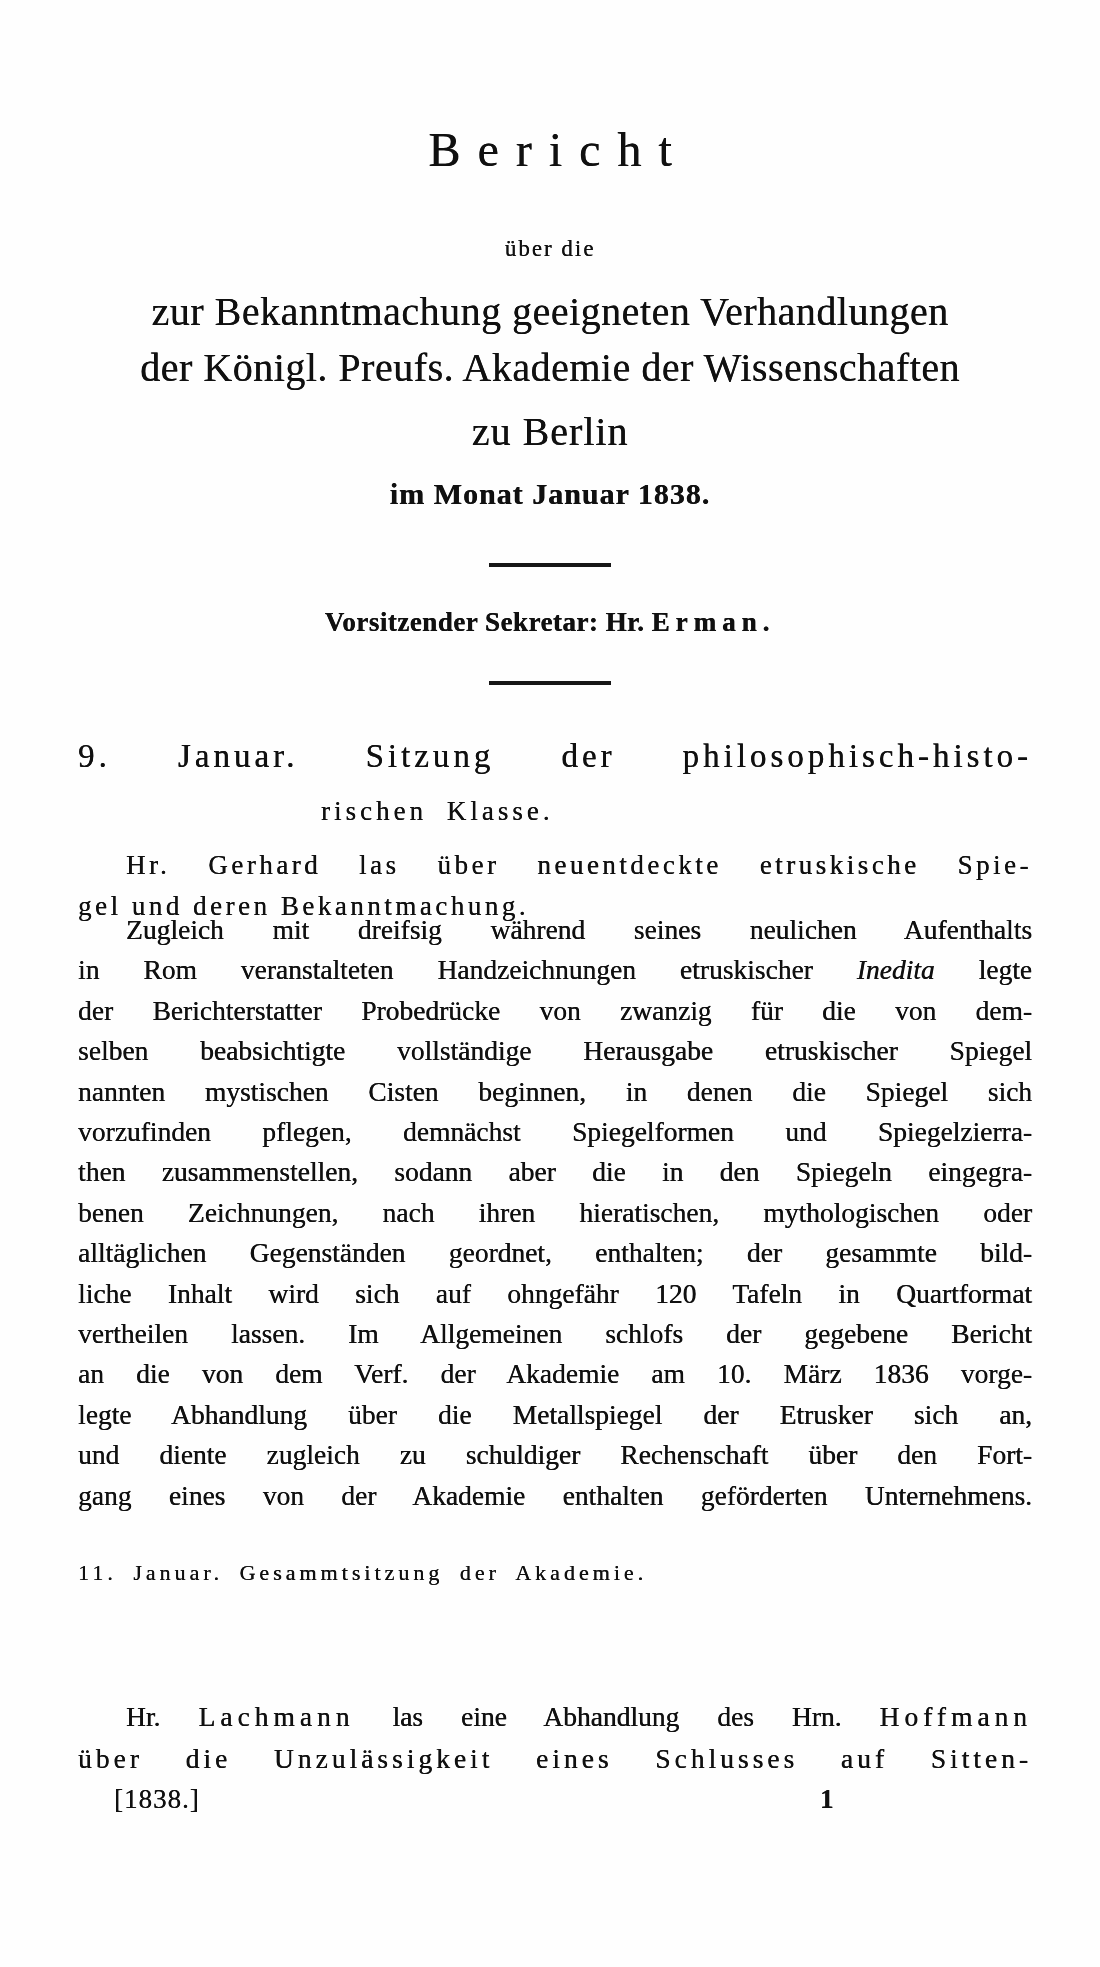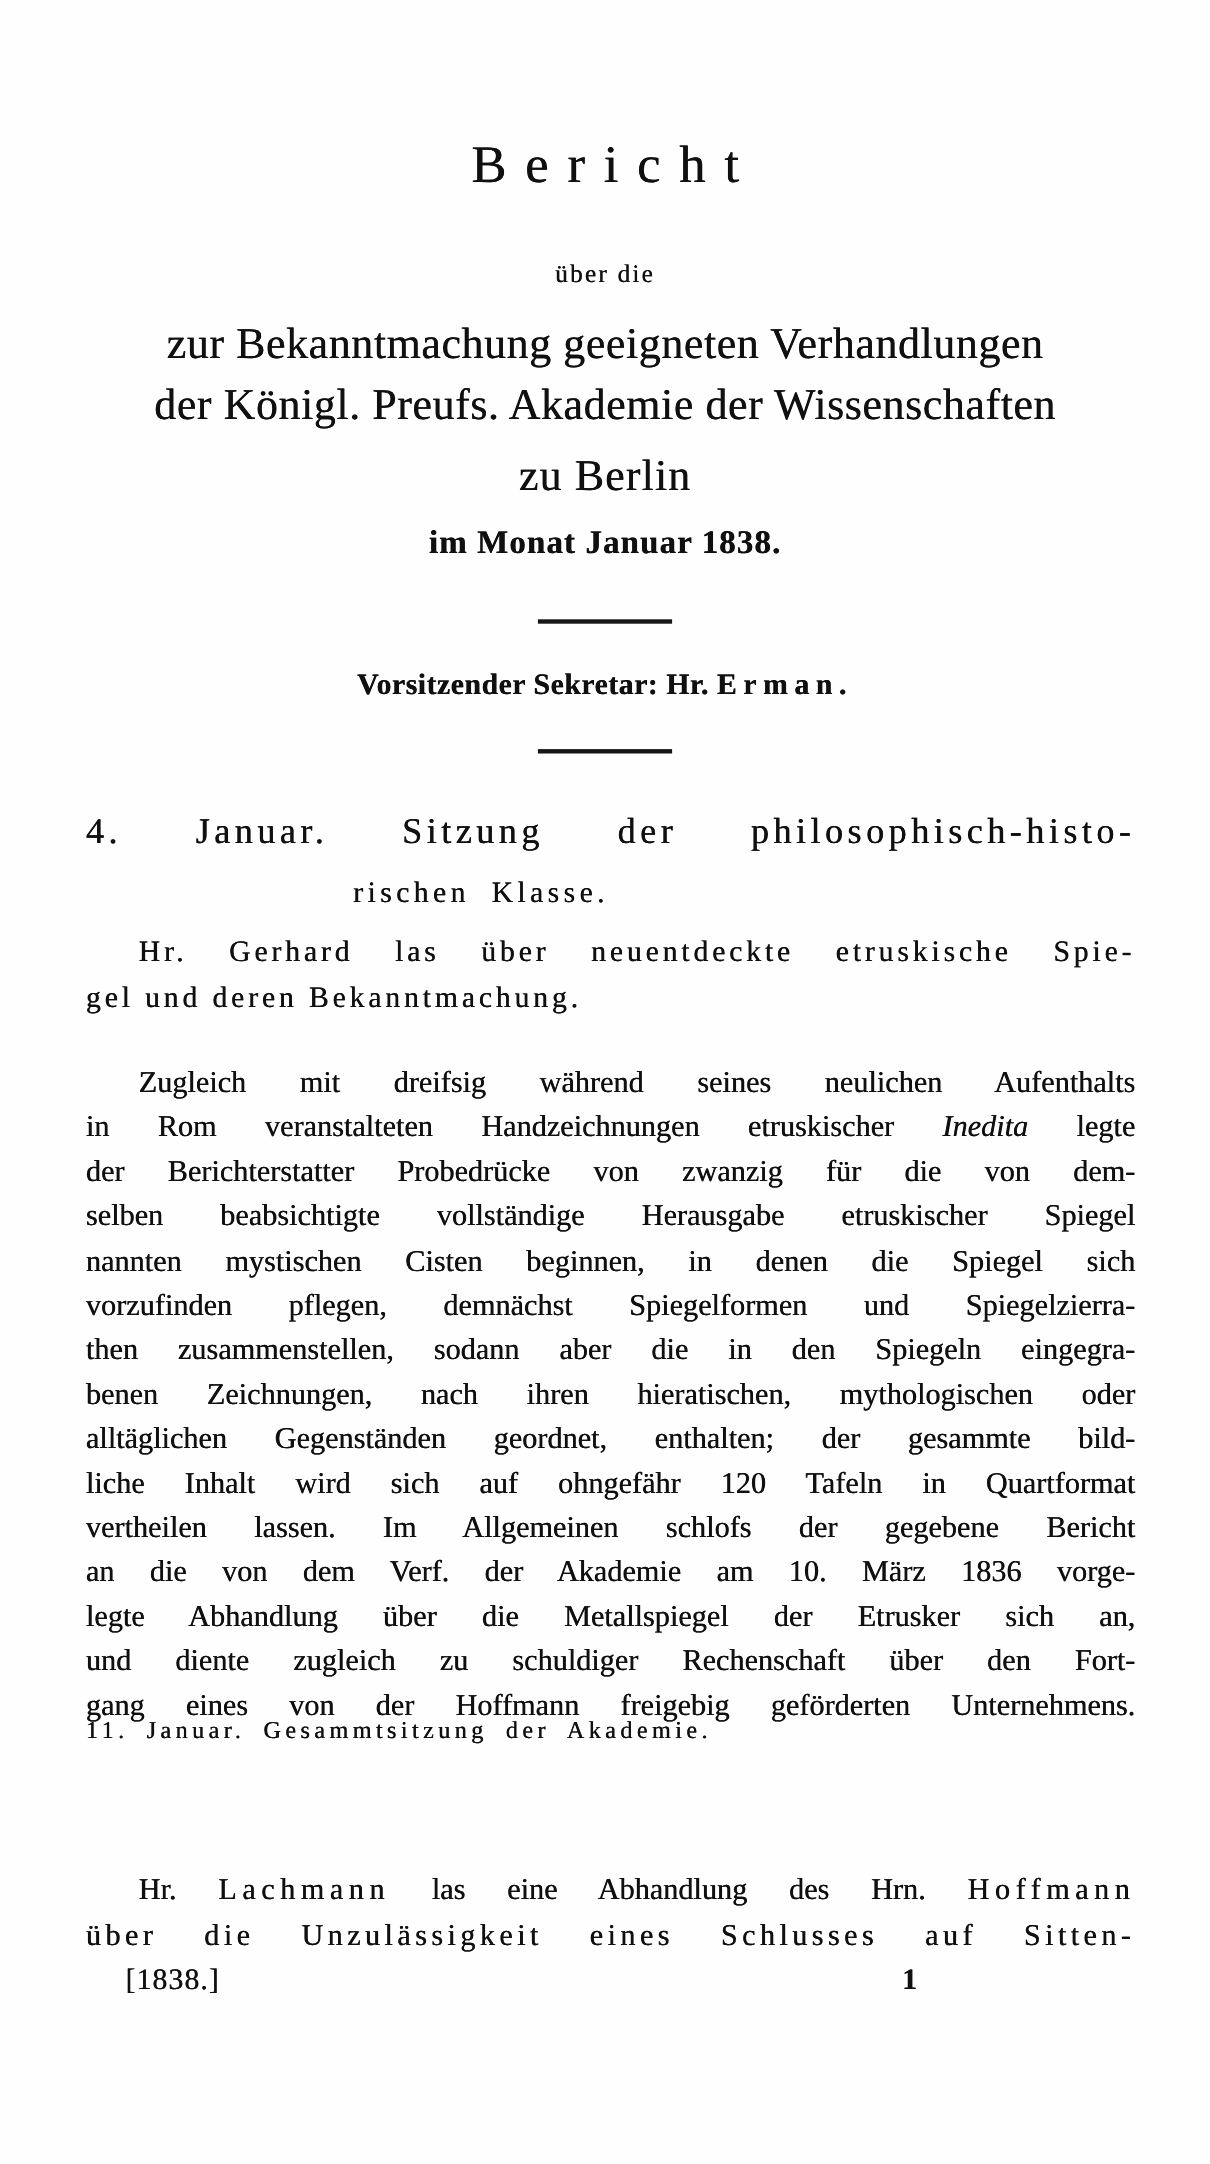--- a/index.html
+++ b/index.html
@@ -59,21 +59,21 @@
   .indent { text-indent: 48px; }
 
   .h1line1 { top: 738px; font-size: 33px; letter-spacing: 4px; word-spacing: 9px; }
   .h1line2 { top: 796px; font-size: 27px; letter-spacing: 4px; word-spacing: 9px; padding-left: 243px; }
 
   .emph { font-size: 27px; letter-spacing: 3.5px; }
   .emph1 { top: 850px; }
   .emph2 { top: 891px; }
 
   .bodypar {
-    top: 964px;
+    top: 910px;
     font-size: 27.5px;
     line-height: 40.4px;
   }
   .bline { text-align: justify; text-align-last: justify; }
   .it { font-style: italic; }
 
   .h2line { top: 1560px; font-size: 22px; letter-spacing: 4px; word-spacing: 7px; }
 
   .p3l1 { top: 1701px; font-size: 27.5px; }
   .p3l1 .name { letter-spacing: 5px; }
@@ -96,42 +96,42 @@
   <div class="abs ctr month">im Monat Januar 1838.</div>
 
   <div class="abs rule rule1"></div>
 
   <div class="abs ctr secretary"><span>Vorsitzender Sekretar:  Hr.</span> <span class="name">Erman.</span></div>
 
   <div class="abs rule rule2"></div>
 
   <div class="textblock">
 
-    <div class="abs h1line1 jline">4. Januar. Sitzung der philosophisch-histo-</div>
+    <div class="abs h1line1 jline">9. Januar. Sitzung der philosophisch-histo-</div>
     <div class="abs h1line2">rischen Klasse.</div>
 
     <div class="abs emph emph1 jline indent">Hr. Gerhard las über neuentdeckte etruskische Spie-</div>
     <div class="abs emph emph2">gel und deren Bekanntmachung.</div>
 
     <div class="abs bodypar">
       <div class="bline indent">Zugleich mit dreifsig während seines neulichen Aufenthalts</div>
       <div class="bline"><span>in Rom veranstalteten Handzeichnungen etruskischer </span><span class="it">Inedita</span><span> legte</span></div>
       <div class="bline">der Berichterstatter Probedrücke von zwanzig für die von dem-</div>
       <div class="bline">selben beabsichtigte vollständige Herausgabe etruskischer Spiegel</div>
       <div class="bline">nannten mystischen Cisten beginnen, in denen die Spiegel sich</div>
       <div class="bline">vorzufinden pflegen, demnächst Spiegelformen und Spiegelzierra-</div>
       <div class="bline">then zusammenstellen, sodann aber die in den Spiegeln eingegra-</div>
       <div class="bline">benen Zeichnungen, nach ihren hieratischen, mythologischen oder</div>
       <div class="bline">alltäglichen Gegenständen geordnet, enthalten; der gesammte bild-</div>
       <div class="bline">liche Inhalt wird sich auf ohngefähr 120 Tafeln in Quartformat</div>
       <div class="bline">vertheilen lassen. Im Allgemeinen schlofs der gegebene Bericht</div>
       <div class="bline">an die von dem Verf. der Akademie am 10. März 1836 vorge-</div>
       <div class="bline">legte Abhandlung über die Metallspiegel der Etrusker sich an,</div>
       <div class="bline">und diente zugleich zu schuldiger Rechenschaft über den Fort-</div>
-      <div class="bline">gang eines von der Hoffmann freigebig geförderten Unternehmens.</div>
+      <div class="bline">gang eines von der Akademie enthalten geförderten Unternehmens.</div>
     </div>
 
     <div class="abs h2line">11. Januar. Gesammtsitzung der Akademie.</div>
 
     <div class="abs p3l1 jline indent"><span>Hr. </span><span class="name">Lachmann</span><span> las eine Abhandlung des Hrn. </span><span class="name">Hoffmann</span></div>
     <div class="abs p3l2 jline">über die Unzulässigkeit eines Schlusses auf Sitten-</div>
 
     <div class="abs footline">
       <span class="sig">[1838.]</span>
       <span class="pageno">1</span>

